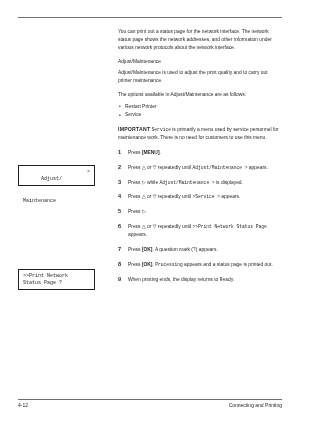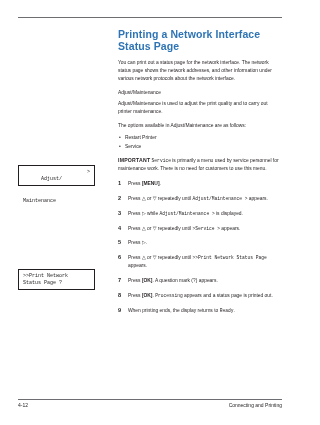--- a/index.html
+++ b/index.html
@@ -178,21 +178,20 @@
 </style>
 </head>
 <body>
 
 <div class="page">
 
   <div class="top-rule"></div>
 
   <div class="col-right">
 
-    <h1 class="title">Printing a Network Interface Status Page</h1>
 
     <p class="body">You can print out a status page for the network interface. The network status page shows the network addresses, and other information under various network protocols about the network interface.</p>
 
     <p class="body tight">Adjust/Maintenance</p>
 
     <p class="body">Adjust/Maintenance is used to adjust the print quality and to carry out printer maintenance.</p>
 
     <p class="body tight">The options available in Adjust/Maintenance are as follows:</p>
 
     <ul class="bullets">

